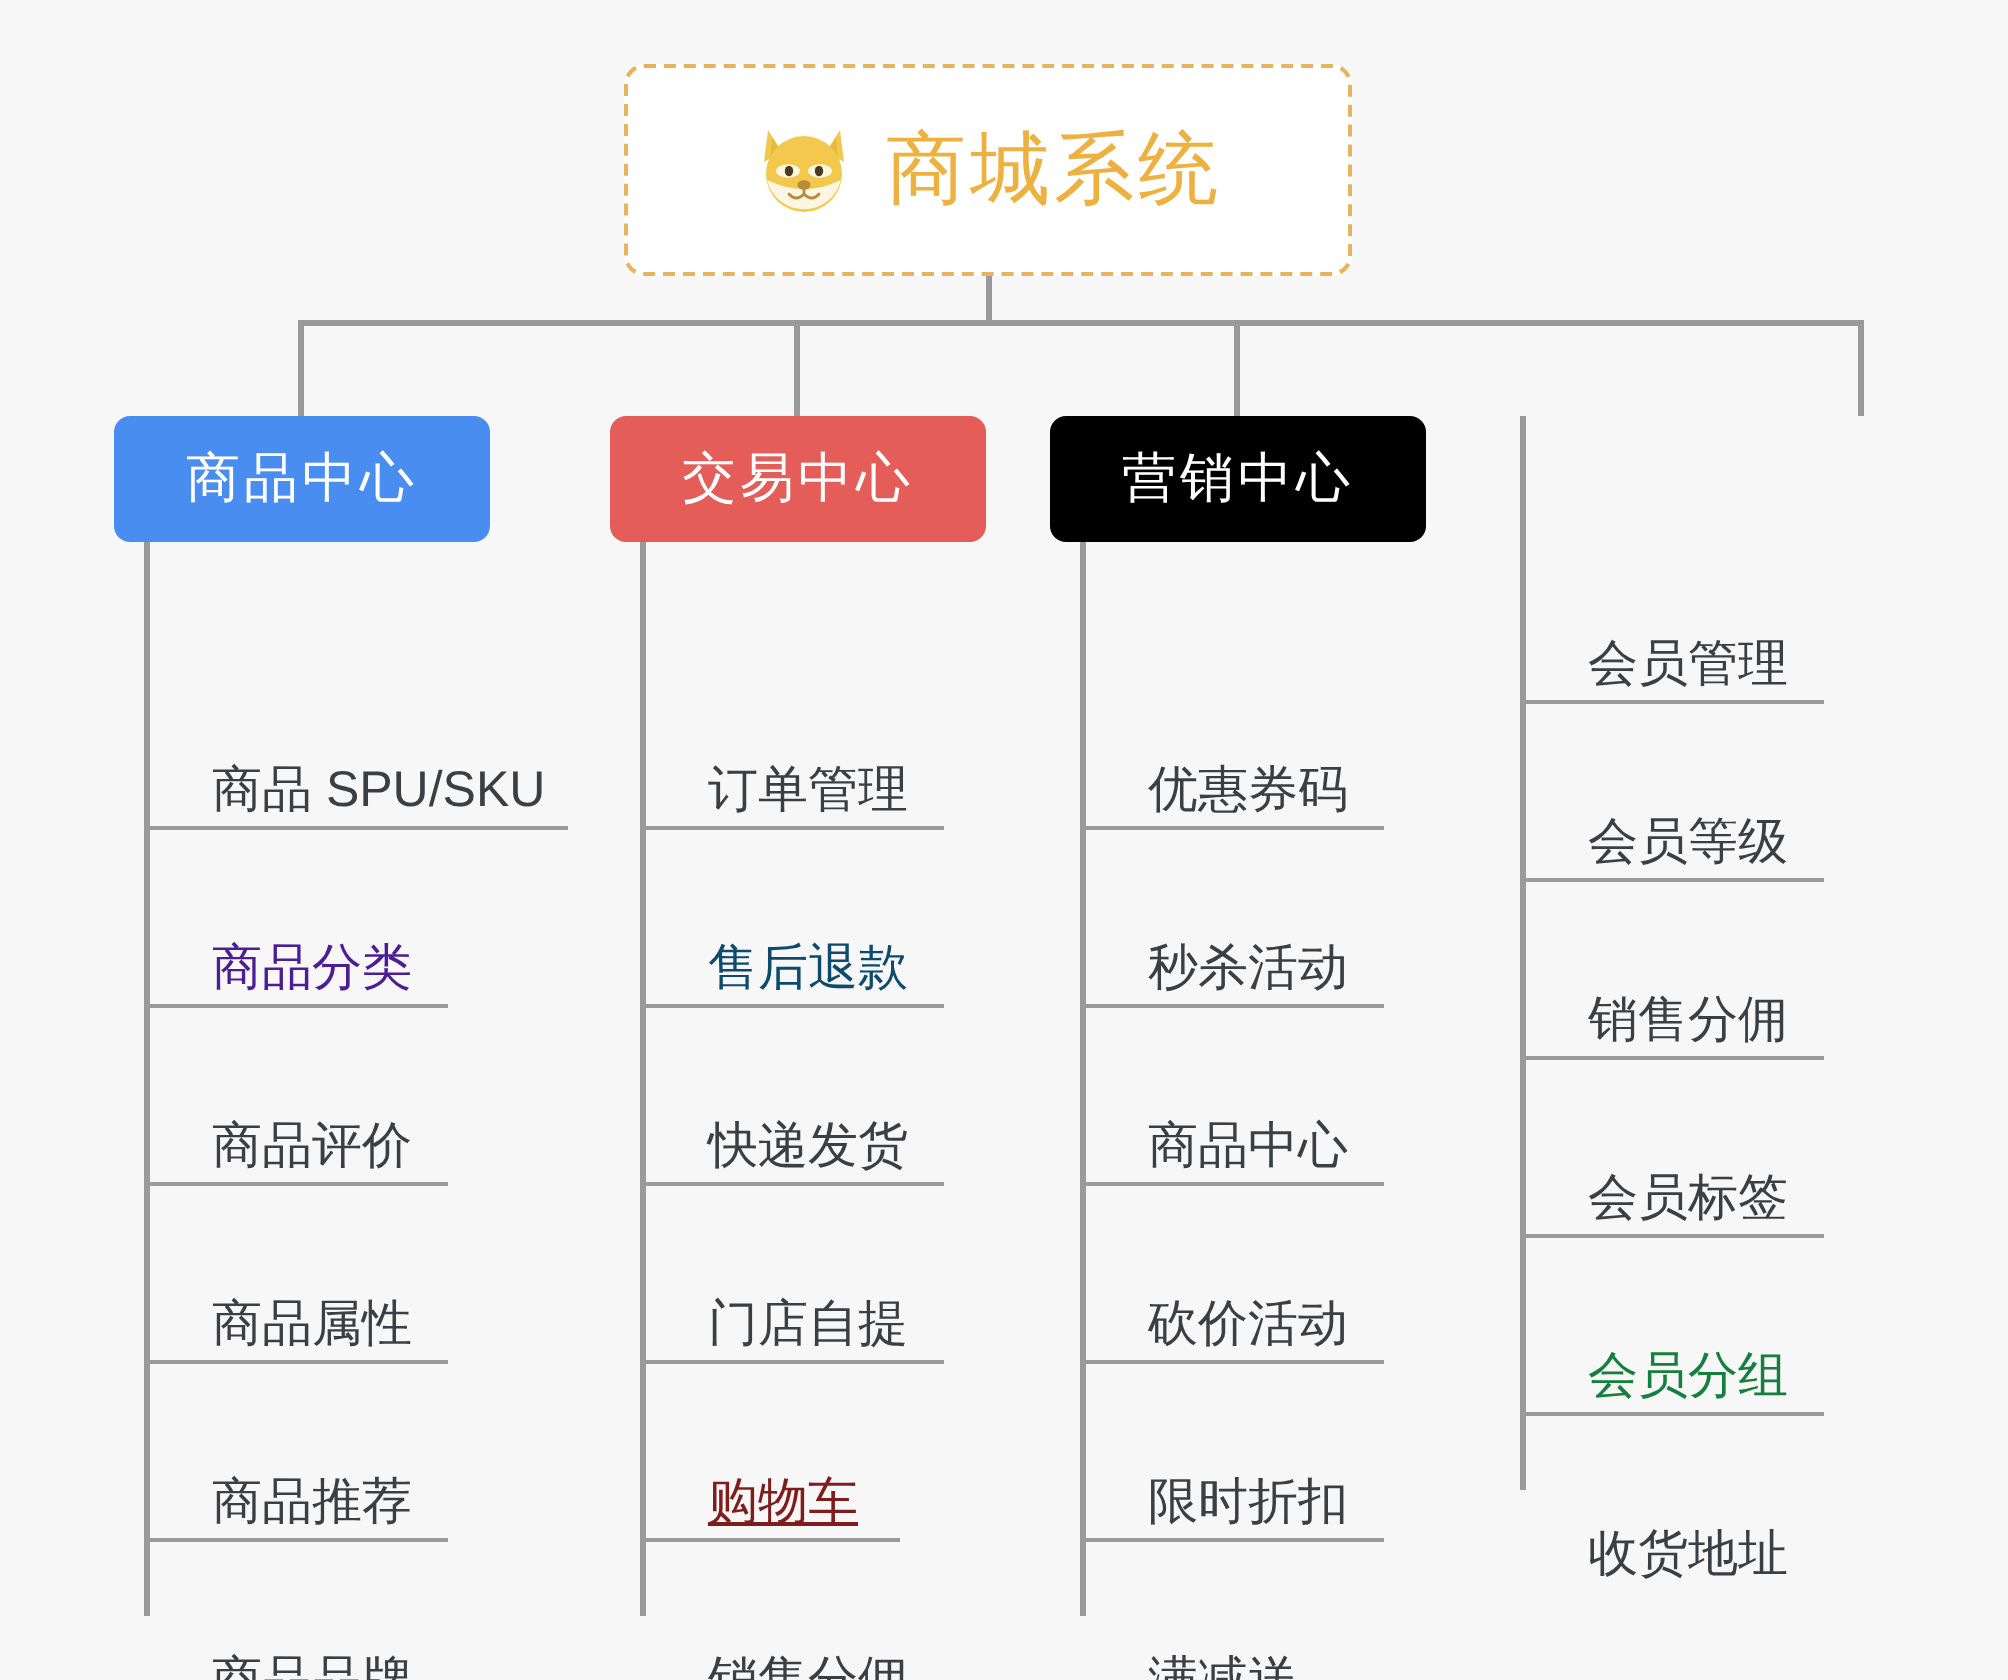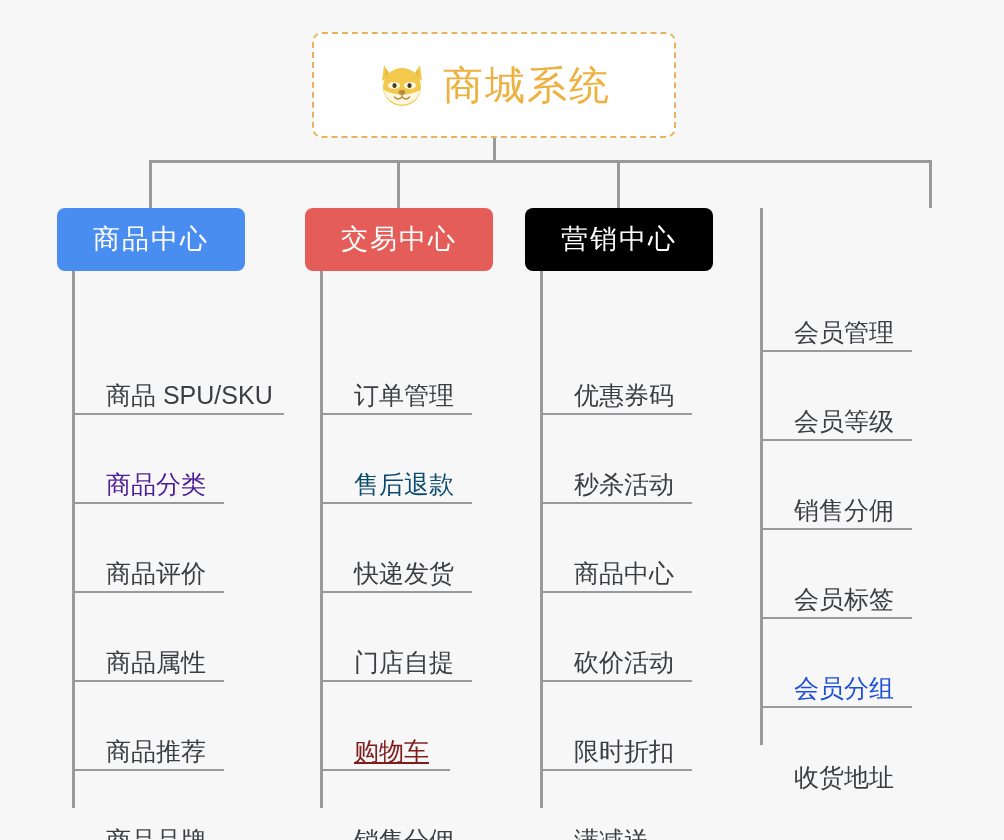--- a/index.html
+++ b/index.html
@@ -286,21 +286,21 @@
       <div class="leaf" style="top:322px">
         <span class="leaf-underline" style="width: 152px; background: rgb(154, 154, 154);"></span>
         <span class="leaf-label" style="color: rgb(60, 63, 65);">销售分佣</span>
       </div>
       <div class="leaf" style="top:411px">
         <span class="leaf-underline" style="width: 152px; background: rgb(154, 154, 154);"></span>
         <span class="leaf-label" style="color: rgb(60, 63, 65); text-align: right;">会员标签</span>
       </div>
       <div class="leaf" style="top:500px">
         <span class="leaf-underline" style="width: 152px; background: rgb(154, 154, 154);"></span>
-        <span class="leaf-label" style="color: #1d4ed8;">会员分组</span>
+        <span class="leaf-label" style="color: #15803d;">会员分组</span>
       </div>
       <div class="leaf" style="top:589px">
 
         <span class="leaf-label" style="color: rgb(60, 63, 65);">收货地址</span>
       </div>
     </div>
   </div>
 
 </div>
 

